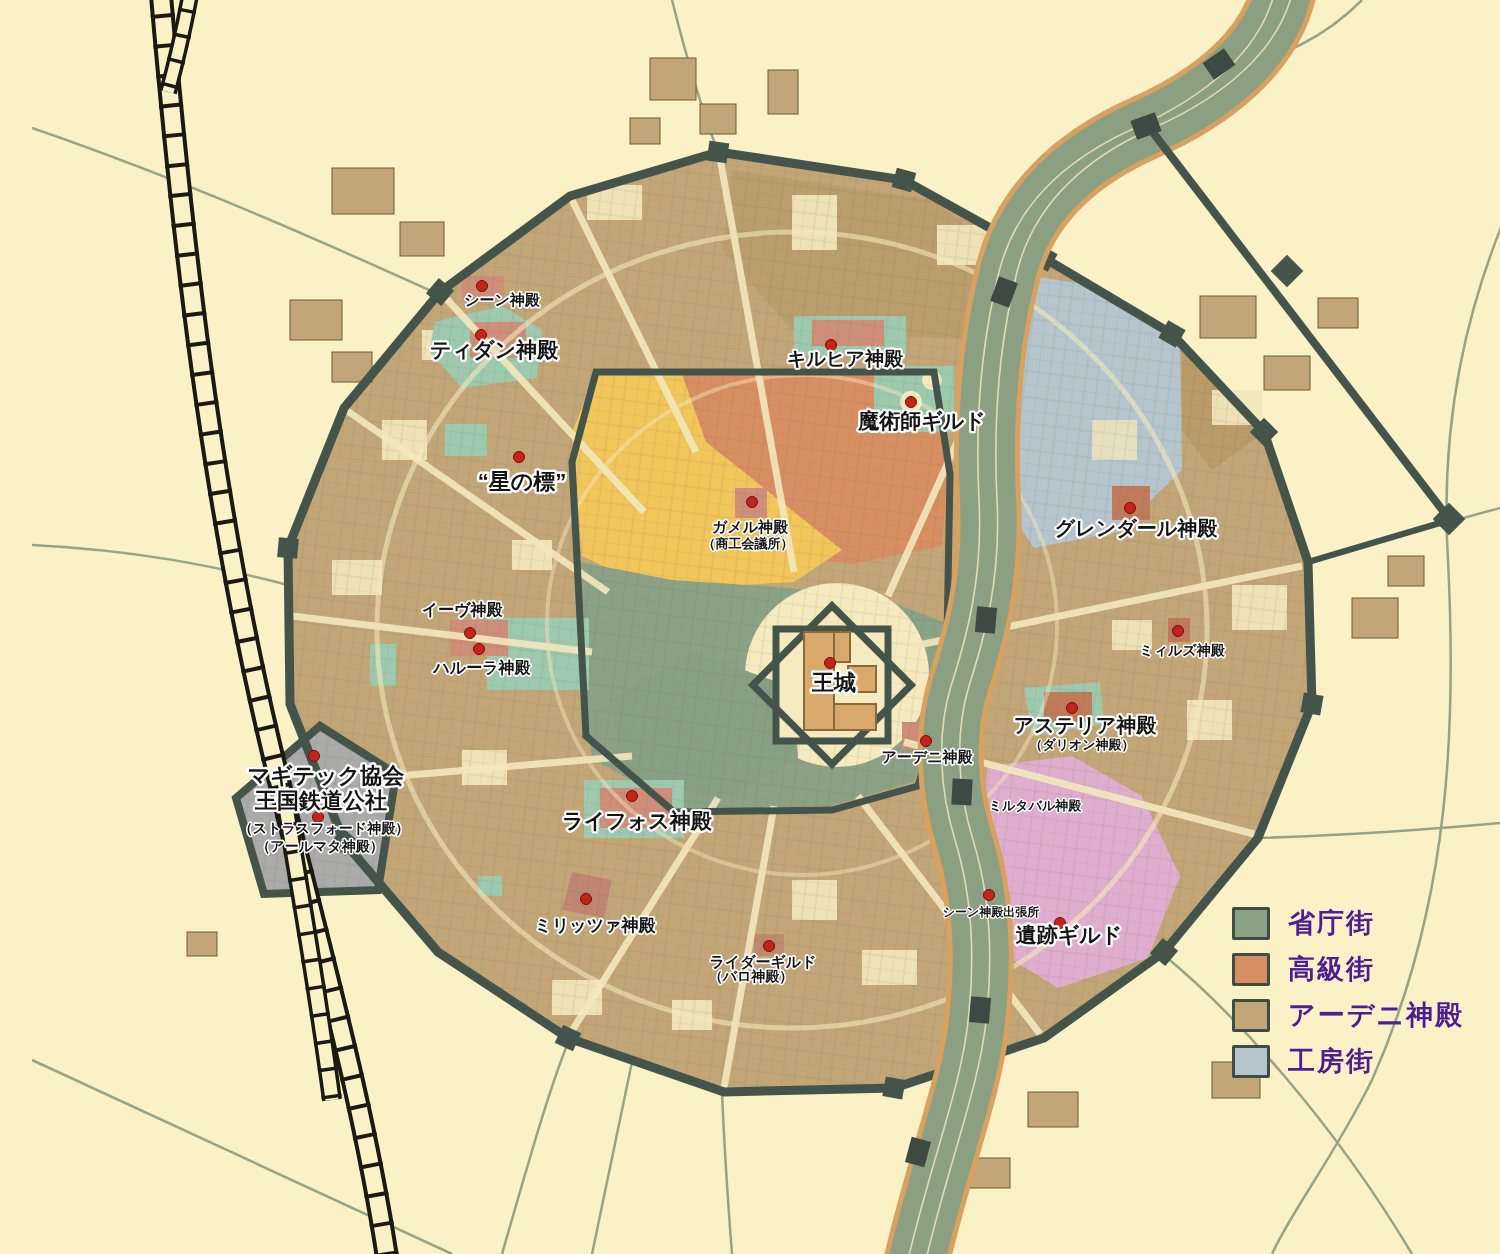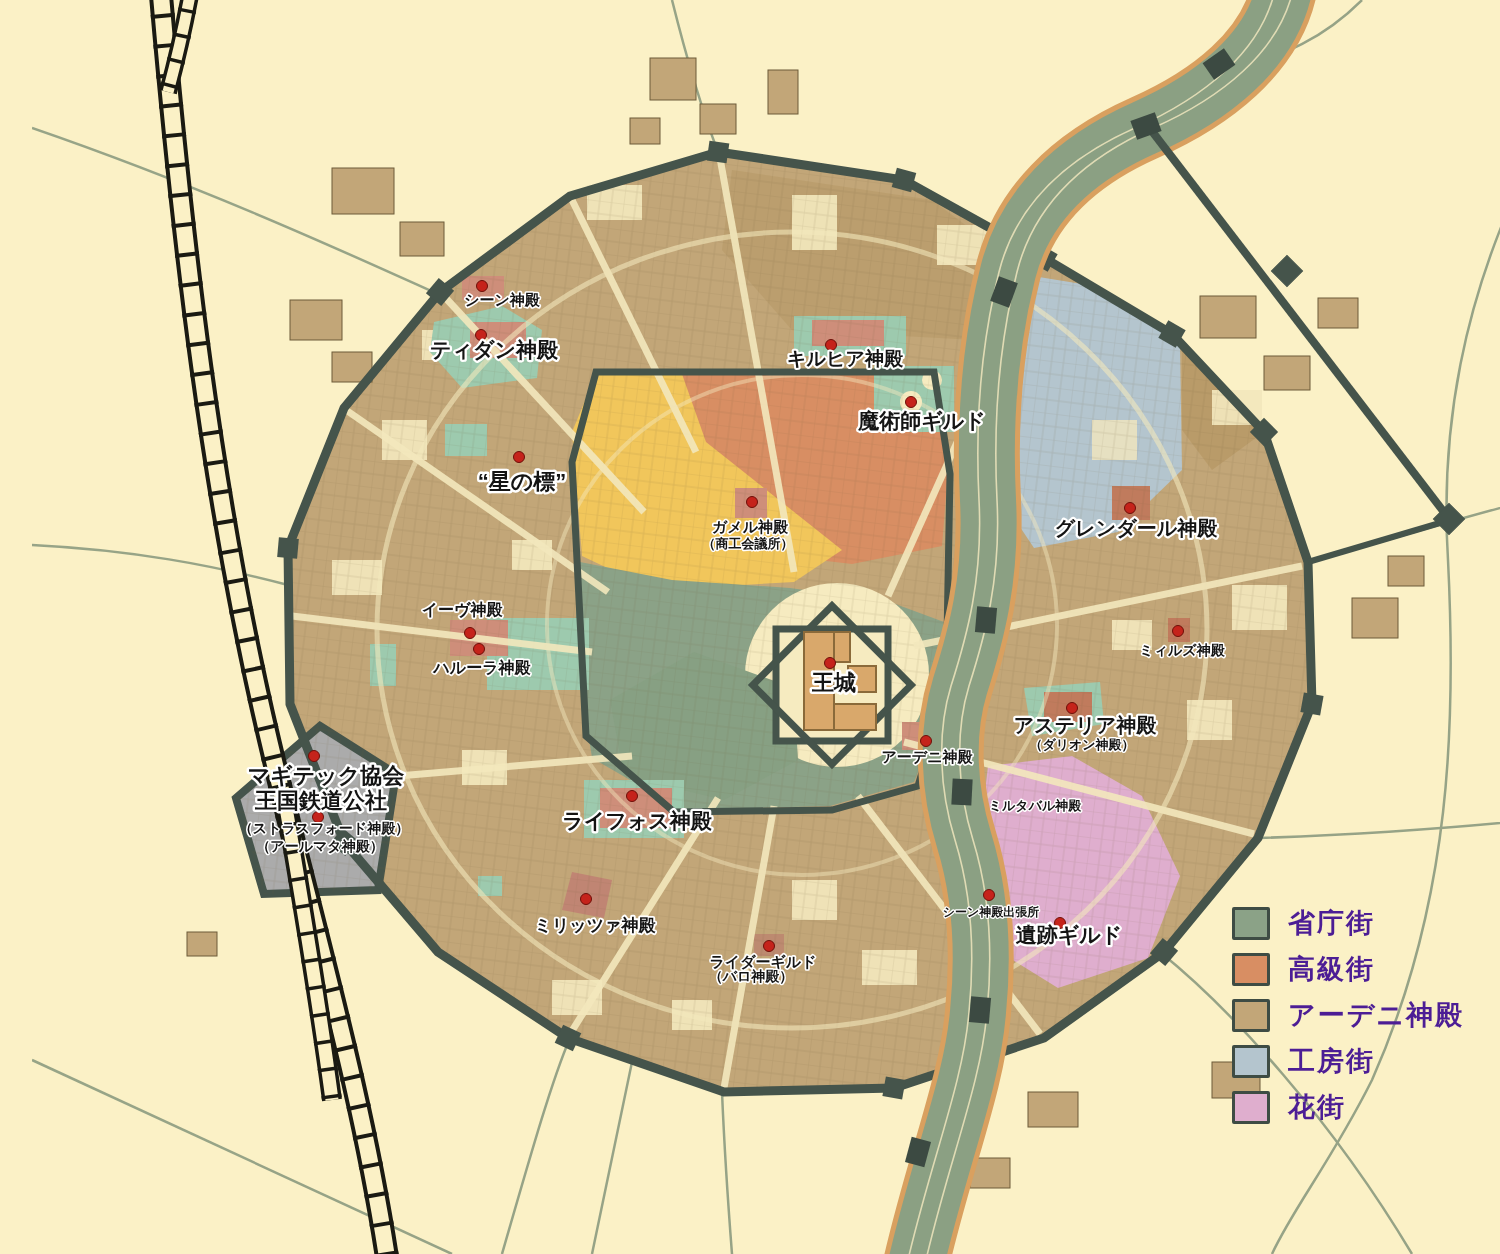--- a/index.html
+++ b/index.html
@@ -295,18 +295,14 @@
     <span class="legend-swatch" style="background: rgb(194, 166, 120);"></span>
     <span class="legend-label">アーデニ神殿</span>
   </div>
 
 
   <div class="legend-row">
     <span class="legend-swatch" style="background: rgb(180, 197, 206);"></span>
     <span class="legend-label">工房街</span>
   </div>
 
-  <div class="legend-row">
-    <span class="legend-swatch" style="background: rgb(223, 174, 206);"></span>
-    <span class="legend-label">花街</span>
-  </div>
 
 </div>
 
 </body></html>

